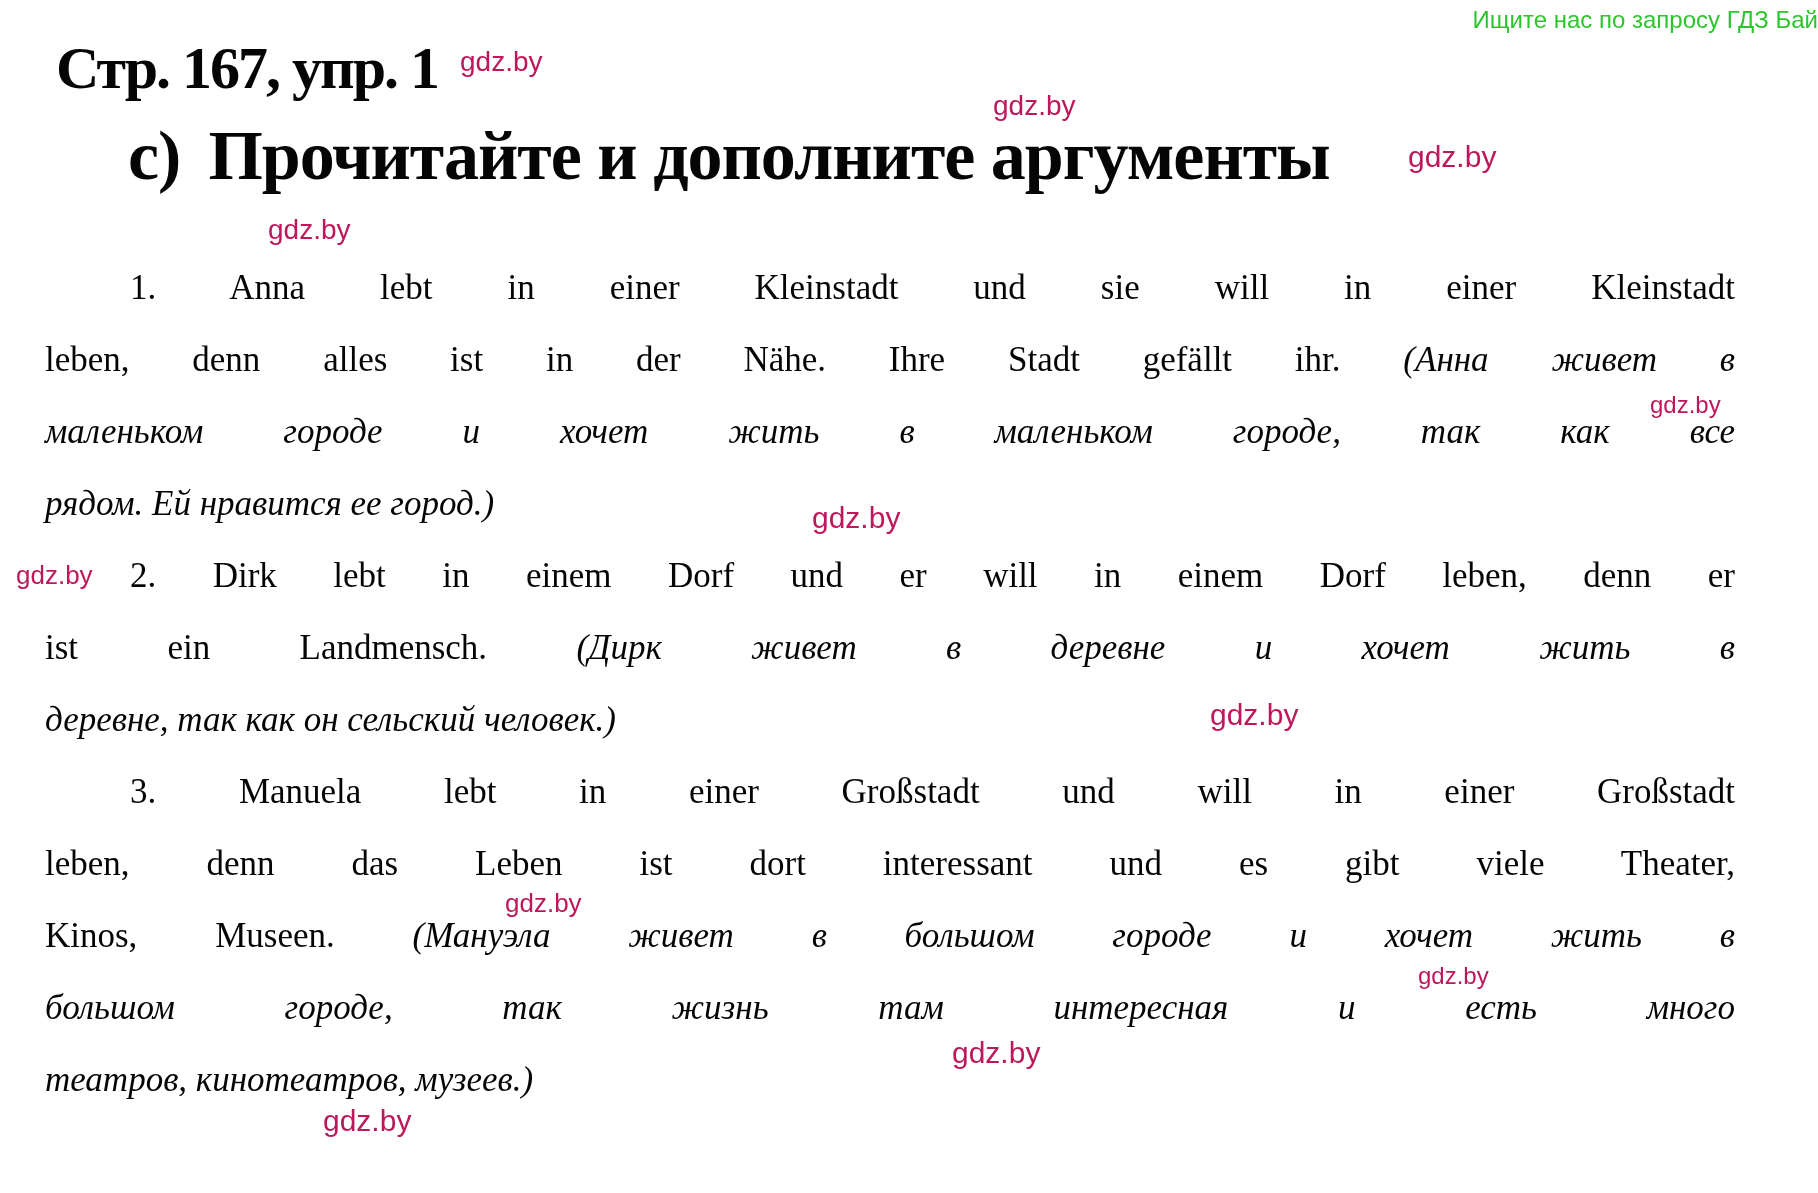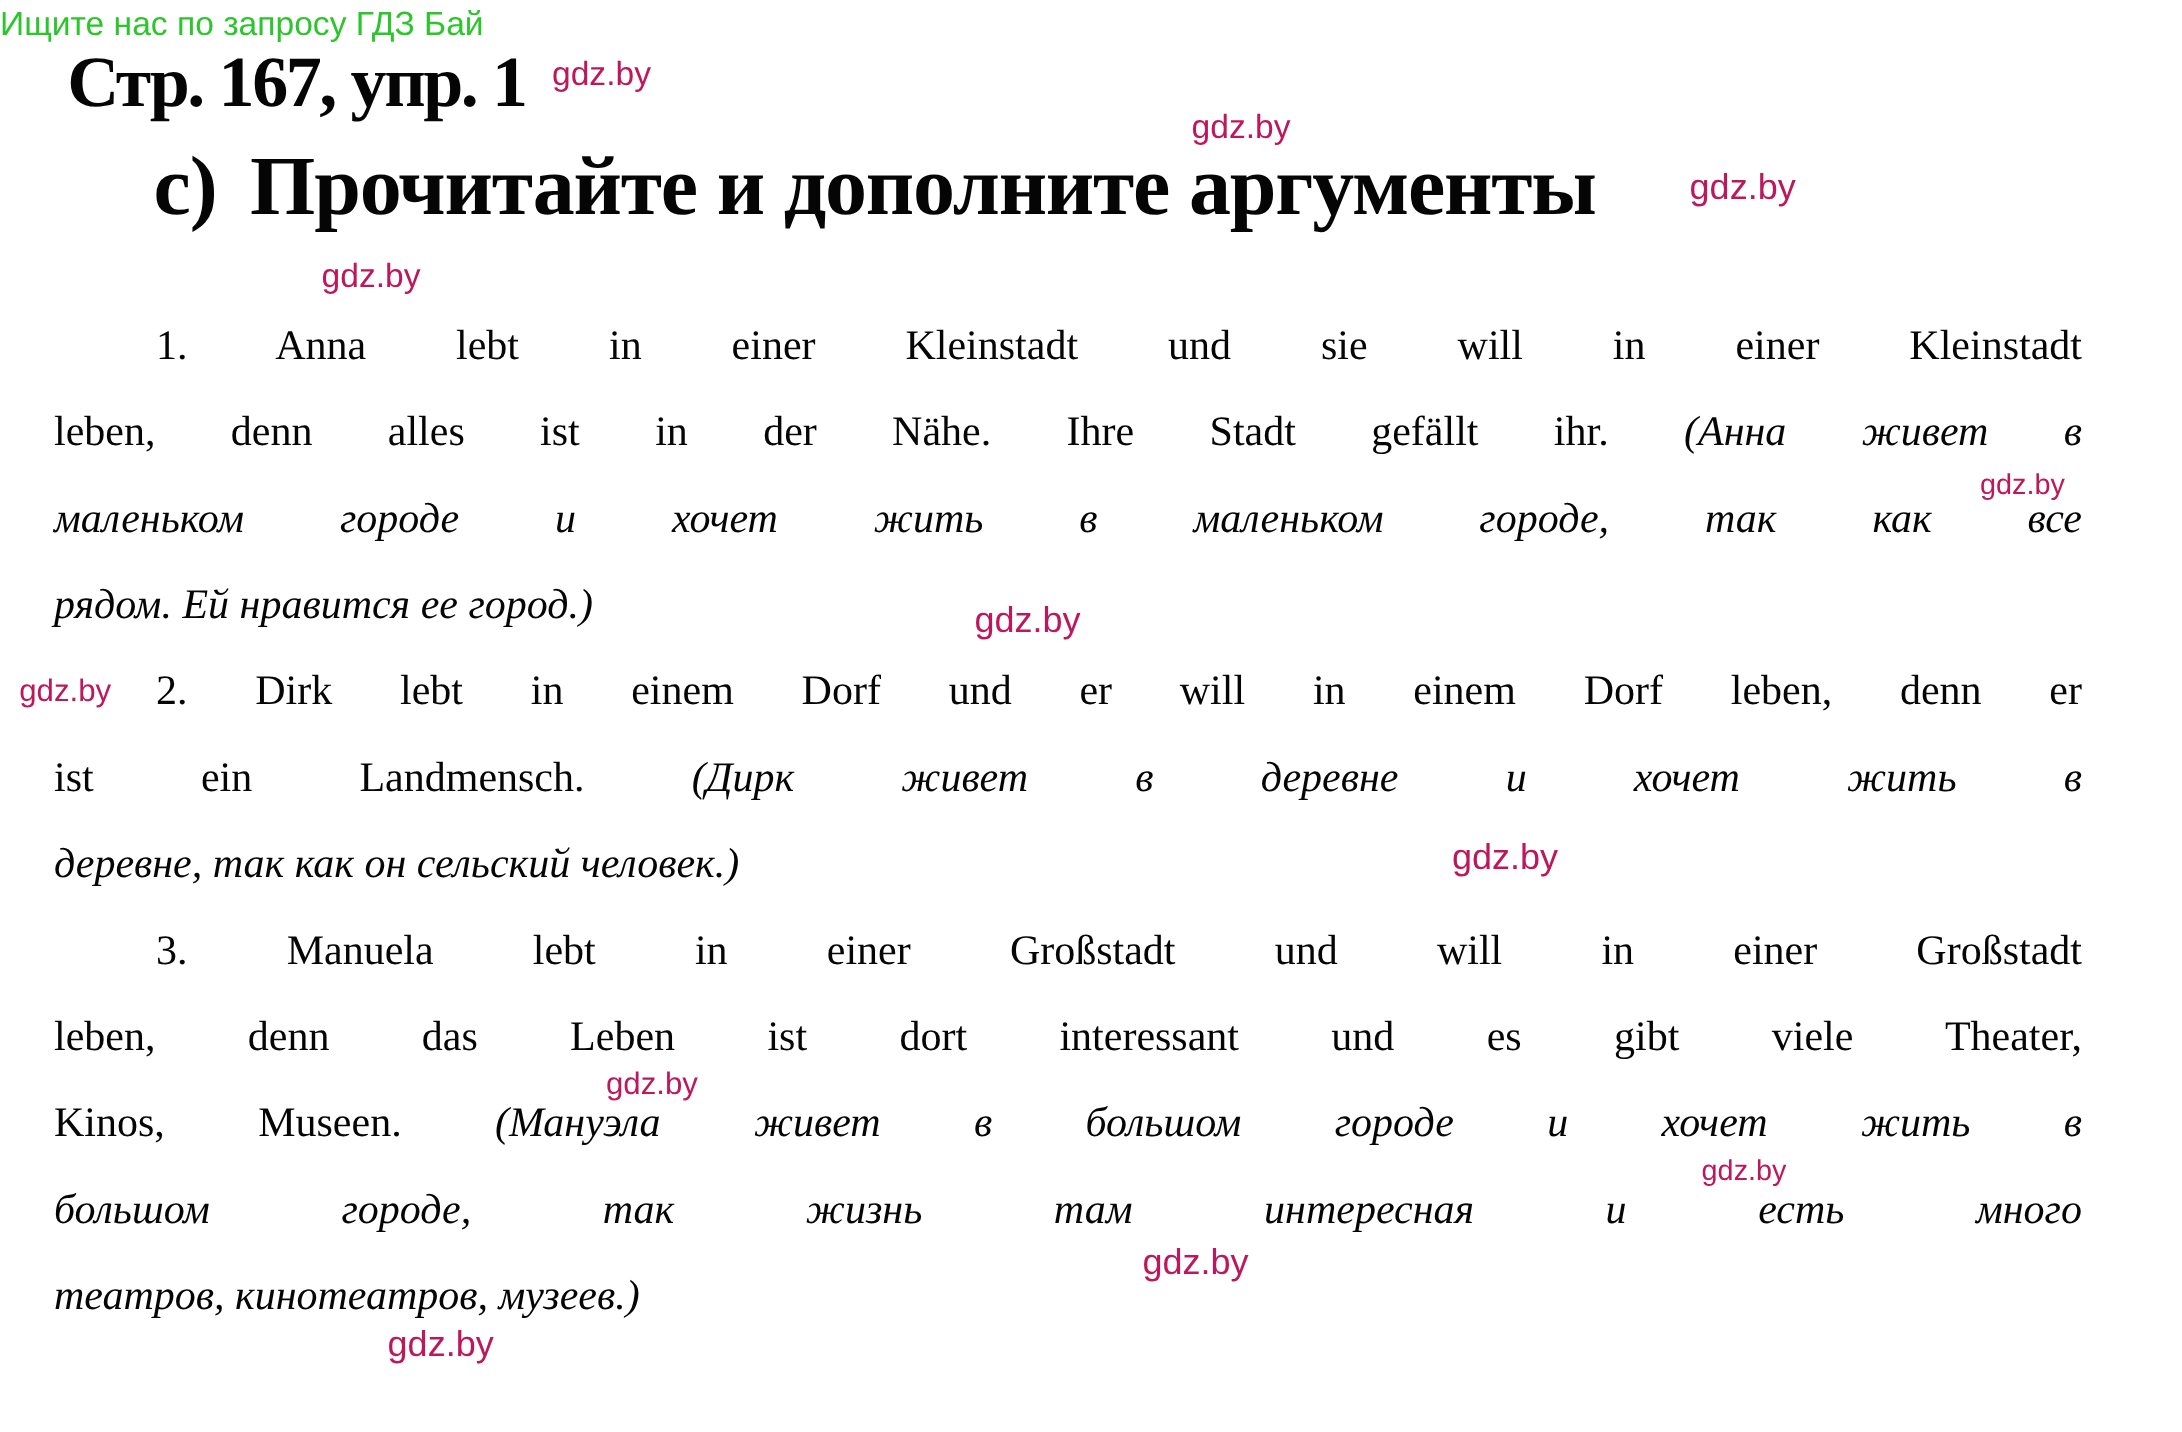--- a/index.html
+++ b/index.html
@@ -6,23 +6,23 @@
   .page {
     position:relative;
     width:1818px; height:1193px;
     background:#ffffff;
     overflow:hidden;
     font-family:"Liberation Serif","DejaVu Serif",serif;
     color:#050505;
   }
   .banner {
     position:absolute; top:0; left:0; width:100%;
-    text-align:left;
+    text-align:right;
     font-family:"Liberation Sans","DejaVu Sans",sans-serif;
-    font-size:28px; line-height:40px; font-weight:400;
+    font-size:24px; line-height:40px; font-weight:400;
     color:#2cc62c;
   }
   .title {
     position:absolute; top:34px; left:56px;
     font-size:60px; font-weight:bold; letter-spacing:-2px;
     line-height:68px; white-space:nowrap;
   }
   .subtitle {
     position:absolute; top:124px; left:128px;
     font-size:70px; font-weight:bold; letter-spacing:-1px;

